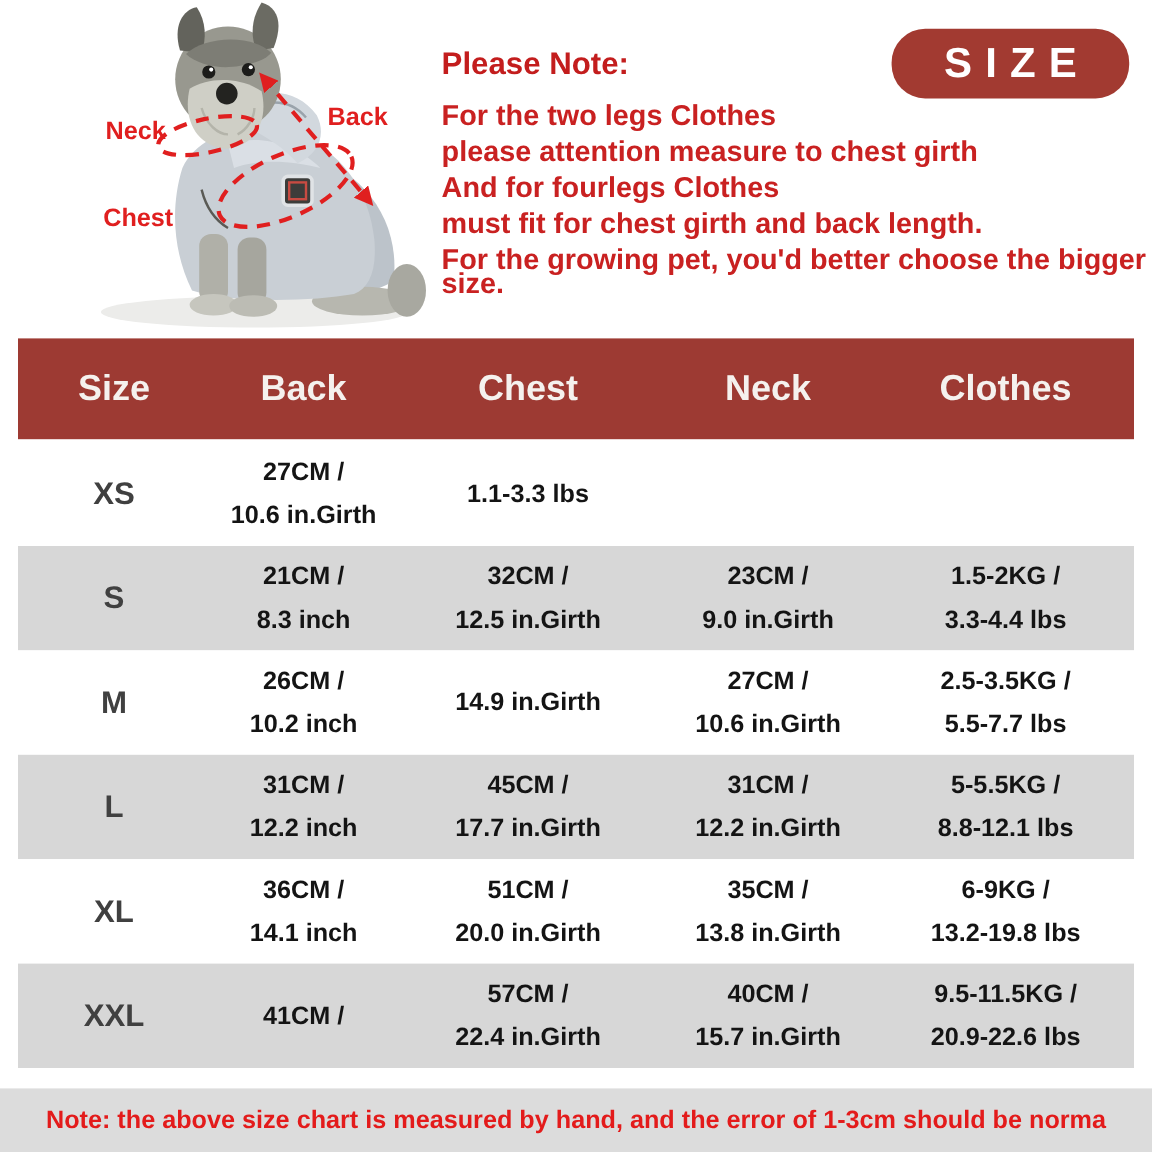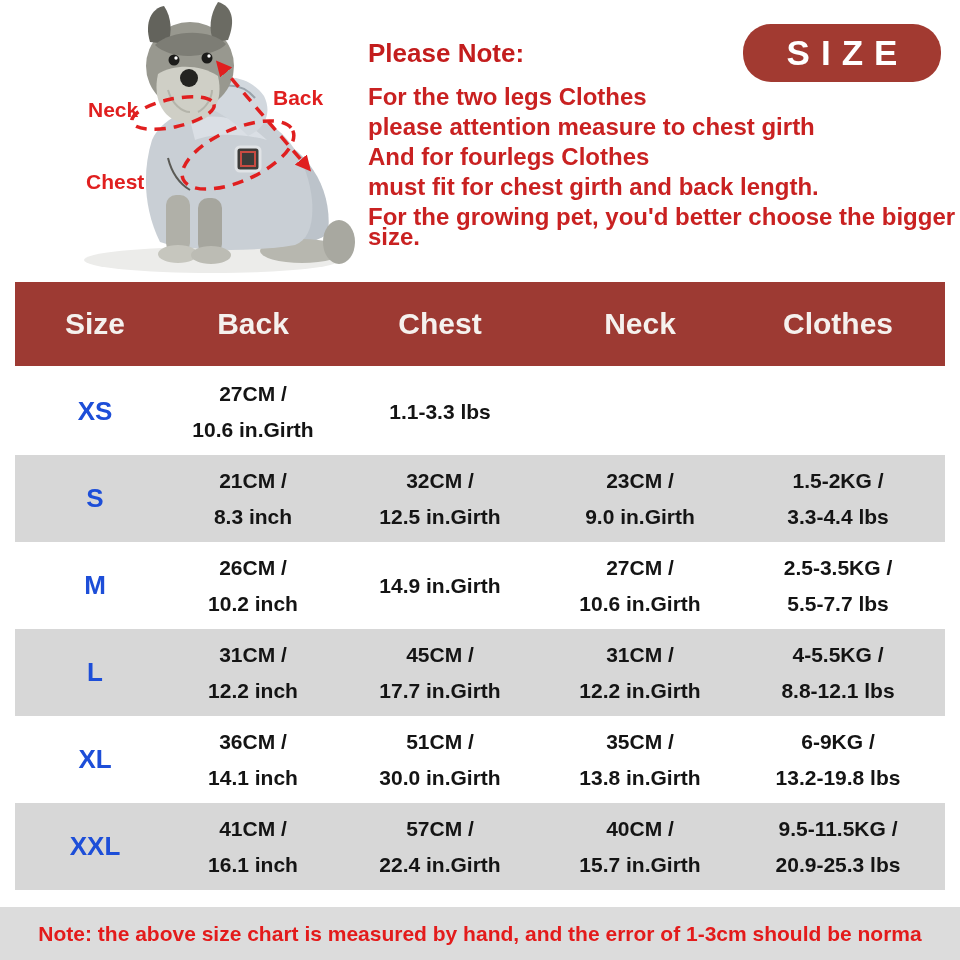--- a/index.html
+++ b/index.html
@@ -72,21 +72,21 @@
 
   .trow {
     height:87px;
     display:grid;
     grid-template-columns:160px 156px 218px 182px 214px;
     align-items:center;
     text-align:center;
     background:#ffffff;
   }
   .trow.alt { background:#d7d7d7; }
-  .td.size { font-size:26px; font-weight:bold; color:#1d4ed8; }
+  .td.size { font-size:26px; font-weight:bold; color:#404040; }
   .td .ln  { font-size:21px; font-weight:bold; color:#141414; line-height:36px; }
 
   
   .footer-note {
     position:absolute;
     left:0; top:907px;
     width:960px; height:53px;
     background:#dcdcdc;
     display:flex; align-items:center; justify-content:center;
   }
@@ -240,62 +240,61 @@
       </div>
       <div class="td">
         <div class="ln">45CM /</div>
         <div class="ln">17.7 in.Girth</div>
       </div>
       <div class="td">
         <div class="ln">31CM /</div>
         <div class="ln">12.2 in.Girth</div>
       </div>
       <div class="td">
-        <div class="ln">4-5.5KG /</div>
+        <div class="ln">5-5.5KG /</div>
         <div class="ln">8.8-12.1 lbs</div>
       </div>
     </div>
 
     <div class="trow">
       <div class="td size">XL</div>
       <div class="td">
         <div class="ln">36CM /</div>
         <div class="ln">14.1 inch</div>
       </div>
       <div class="td">
         <div class="ln">51CM /</div>
-        <div class="ln">30.0 in.Girth</div>
+        <div class="ln">20.0 in.Girth</div>
       </div>
       <div class="td">
         <div class="ln">35CM /</div>
         <div class="ln">13.8 in.Girth</div>
       </div>
       <div class="td">
         <div class="ln">6-9KG /</div>
         <div class="ln">13.2-19.8 lbs</div>
       </div>
     </div>
 
     <div class="trow alt">
       <div class="td size">XXL</div>
       <div class="td">
         <div class="ln">41CM /</div>
-        <div class="ln">16.1 inch</div>
       </div>
       <div class="td">
         <div class="ln">57CM /</div>
         <div class="ln">22.4 in.Girth</div>
       </div>
       <div class="td">
         <div class="ln">40CM /</div>
         <div class="ln">15.7 in.Girth</div>
       </div>
       <div class="td">
         <div class="ln">9.5-11.5KG /</div>
-        <div class="ln">20.9-25.3 lbs</div>
+        <div class="ln">20.9-22.6 lbs</div>
       </div>
     </div>
 
   </section>
 
   <footer class="footer-note">
     <span>Note: the above size chart is measured by hand, and the error of 1-3cm should be norma</span>
   </footer>
 
 </div>

